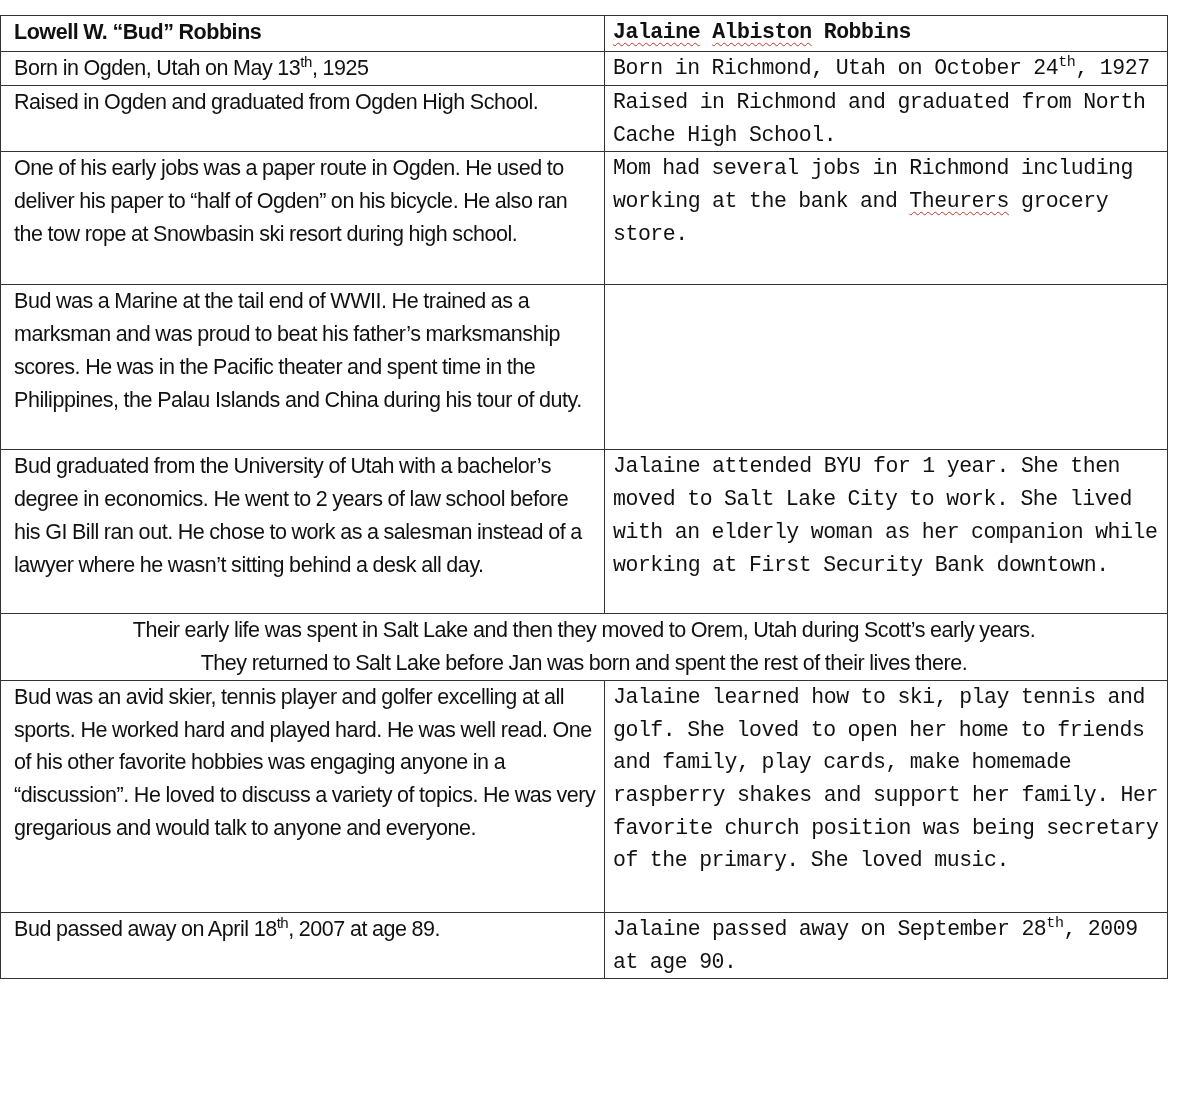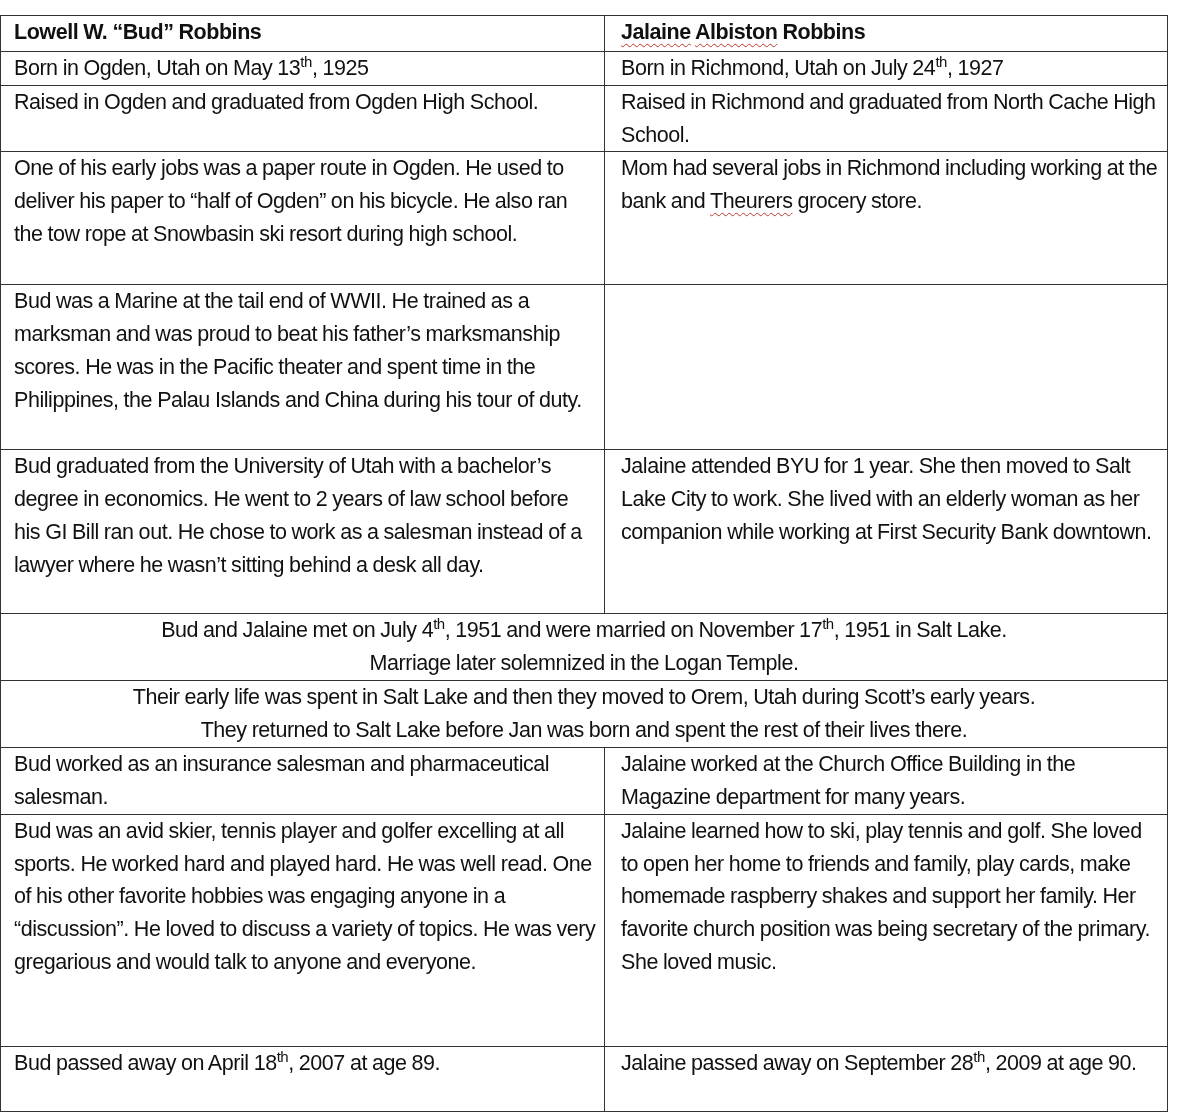--- a/index.html
+++ b/index.html
@@ -3,64 +3,57 @@
 <meta charset="utf-8">
 <style>
   html, body { margin: 0; padding: 0; background: #ffffff; }
   body { width: 1200px; height: 1120px; position: relative; overflow: hidden;
          font-family: "Liberation Sans", "DejaVu Sans", sans-serif; color: #111; }
   table.bio { position: absolute; left: 0; top: 15px; width: 1168px;
               border-collapse: collapse; table-layout: fixed; }
   table.bio td { border: 1.5px solid #333; vertical-align: top; padding: 0 6px 0 13px;
                  font-size: 21.5px; line-height: 32.7px; letter-spacing: -0.45px; word-spacing: -0.5px; }
   table.bio td.c1 { width: 584px; }
-  table.bio td.c2 { padding-left: 16px; }
+  table.bio td.c2 { padding-left: 8px; font-family: Liberation Mono, monospace; }
   table.bio td.span { text-align: center; padding-left: 6px; }
   .hdr td { font-weight: bold; font-size: 22.5px; height: 35px; line-height: 35px; }
   .spell { text-decoration: underline wavy #c0392b; text-decoration-thickness: 1px; text-underline-offset: 4px; }
   sup { font-size: 15px; line-height: 0; vertical-align: 8px; }
 </style>
 </head>
 <body>
 
 <table class="bio">
   <tbody>
       <tr class="hdr">
     <td class="c1">Lowell W. “Bud” Robbins</td>
     <td class="c2"><span class="spell">Jalaine</span> <span class="spell">Albiston</span> <span>Robbins</span></td>
   </tr>
   <tr style="height:34px">
     <td class="c1"><span>Born in Ogden, Utah on May 13</span><sup>th</sup><span>, 1925</span></td>
-    <td class="c2"><span>Born in Richmond, Utah on July 24</span><sup>th</sup><span>, 1927</span></td>
+    <td class="c2"><span>Born in Richmond, Utah on October 24</span><sup>th</sup><span>, 1927</span></td>
   </tr>
   <tr style="height:65px">
     <td class="c1">Raised in Ogden and graduated from Ogden High School.</td>
     <td class="c2">Raised in Richmond and graduated from North Cache High School.</td>
   </tr>
   <tr style="height:133px">
     <td class="c1">One of his early jobs was a paper route in Ogden. He used to deliver his paper to “half of Ogden” on his bicycle.  He also ran the tow rope at Snowbasin ski resort during high school.</td>
     <td class="c2"><span>Mom had several jobs in Richmond including working at the bank and </span><span class="spell">Theurers</span><span> grocery store.</span></td>
   </tr>
   <tr style="height:165px">
     <td class="c1">Bud was a Marine at the tail end of WWII.  He trained as a marksman and was proud to beat his father’s marksmanship scores.  He was in the Pacific theater and spent time in the Philippines, the Palau Islands and China during his tour of duty.</td>
     <td class="c2"></td>
   </tr>
   <tr style="height:164px">
     <td class="c1">Bud graduated from the University of Utah with a bachelor’s degree in economics.  He went to 2 years of law school before his GI Bill ran out.  He chose to work as a salesman instead of a lawyer where he wasn’t sitting behind a desk all day.</td>
     <td class="c2">Jalaine attended BYU for 1 year.  She then moved to Salt Lake City to work.  She lived with an elderly woman as her companion while working at First Security Bank downtown.</td>
   </tr>
-  <tr style="height:67px">
-    <td class="span" colspan="2"><span>Bud and Jalaine met on July 4</span><sup>th</sup><span>, 1951 and were married on November 17</span><sup>th</sup><span>, 1951 in Salt Lake.</span><br><span>Marriage later solemnized in the Logan Temple.</span></td>
-  </tr>
   <tr style="height:66px">
     <td class="span" colspan="2"><span>Their early life was spent in Salt Lake and then they moved to Orem, Utah during Scott’s early years.</span><br><span>They returned to Salt Lake before Jan was born and spent the rest of their lives there.</span></td>
-  </tr>
-  <tr style="height:67px">
-    <td class="c1">Bud worked as an insurance salesman and pharmaceutical salesman.</td>
-    <td class="c2">Jalaine worked at the Church Office Building in the Magazine department for many years.</td>
   </tr>
   <tr style="height:232px">
     <td class="c1">Bud was an avid skier, tennis player and golfer excelling at all sports.  He worked hard and played hard.  He was well read.  One of his other favorite hobbies was engaging anyone in a “discussion”. He loved to discuss a variety of topics.   He was very gregarious and would talk to anyone and everyone.</td>
     <td class="c2">Jalaine learned how to ski, play tennis and golf. She loved to open her home to friends and family, play cards, make homemade raspberry shakes and support her family.  Her favorite church position was being secretary of the primary.  She loved music.</td>
   </tr>
   <tr style="height:65px">
     <td class="c1"><span>Bud passed away on April 18</span><sup>th</sup><span>, 2007 at age 89.</span></td>
     <td class="c2"><span>Jalaine passed away on September 28</span><sup>th</sup><span>, 2009 at age 90.</span></td>
   </tr>
 </tbody>

